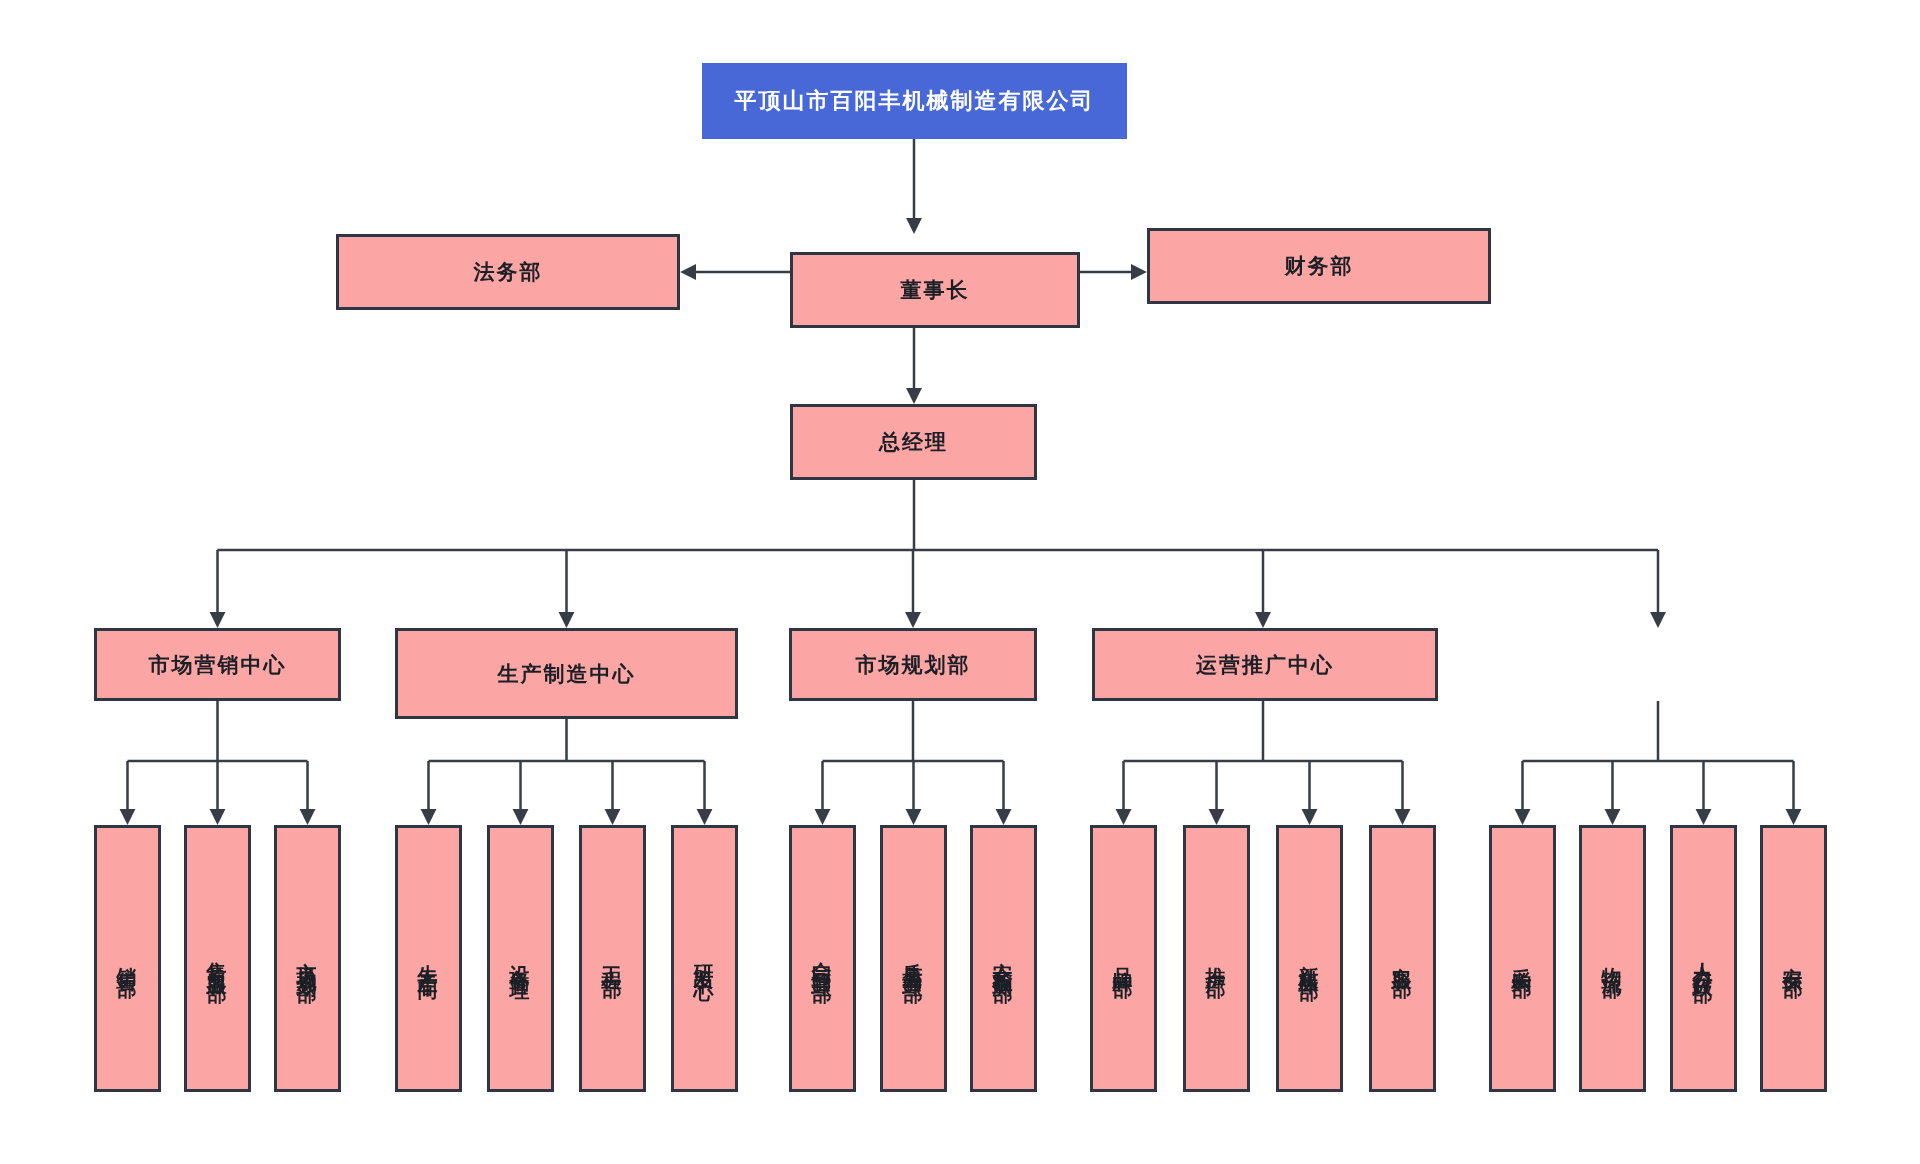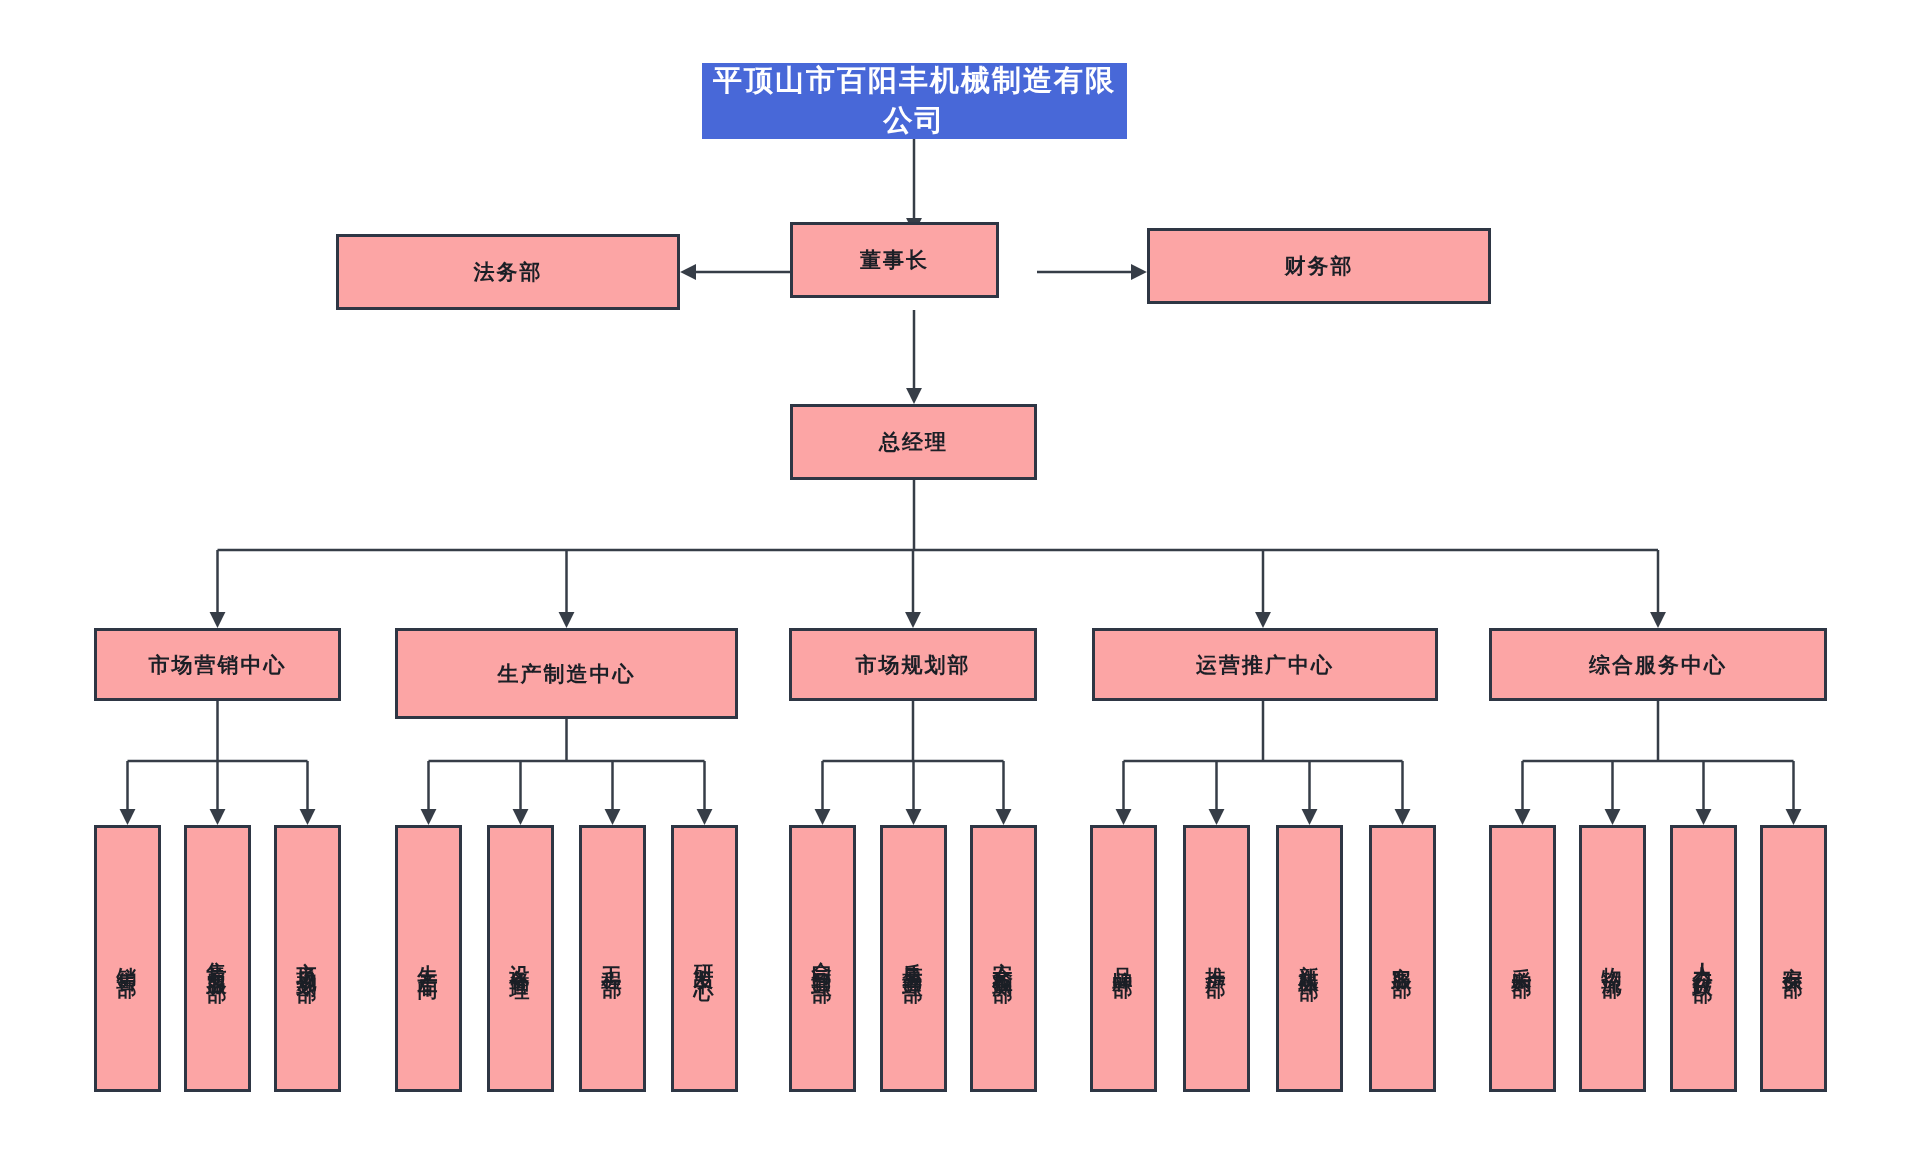--- a/index.html
+++ b/index.html
@@ -36,21 +36,21 @@
     color: var(--text-color, #1b1f26);
     font-weight: bold;
     font-size: 21px;
     letter-spacing: 2px;
     text-align: center;
   }
   .node.root {
     background: var(--root-bg, #4868d8);
     border: none;
     color: var(--root-text, #ffffff);
-    font-size: 29px;
+    font-size: 22px;
     letter-spacing: 2px;
   }
   .node.vert span {
     writing-mode: vertical-rl;
     text-orientation: upright;
     font-size: 20px;
     letter-spacing: 5px;
   }
 </style>
 </head>
@@ -109,21 +109,21 @@
     <line x1="1793.5" y1="761" x2="1793.5" y2="820" marker-end="url(#arr)"></line>
   </svg>
 
   <div class="node root" style="left:702px;top:63px;width:425px;height:76px">
     <span>平顶山市百阳丰机械制造有限公司</span>
   </div>
 
   <div class="node" style="left:336px;top:234px;width:344px;height:76px">
     <span>法务部</span>
   </div>
-  <div class="node" style="left:790px;top:222px;width:209px;height:76px">
+  <div class="node" style="left:790px;top:252px;width:290px;height:76px">
     <span>董事长</span>
   </div>
   <div class="node" style="left:1147px;top:228px;width:344px;height:76px">
     <span>财务部</span>
   </div>
 
   <div class="node" style="left:94px;top:628px;width:247px;height:73px">
     <span>市场营销中心</span>
   </div>
 
@@ -132,23 +132,20 @@
   </div>
   <div class="node" style="left:395px;top:628px;width:343px;height:91px">
     <span>生产制造中心</span>
   </div>
   <div class="node" style="left:789px;top:628px;width:248px;height:73px">
     <span>市场规划部</span>
   </div>
   <div class="node" style="left:1092px;top:628px;width:346px;height:73px">
     <span>运营推广中心</span>
   </div>
-  <div class="node" style="left:1489px;top:628px;width:338px;height:73px">
-    <span>综合服务中心</span>
-  </div>
 
   <div class="node vert" style="left:94px;top:825px;width:67px;height:267px">
     <span>销售部</span>
   </div>
   <div class="node vert" style="left:184px;top:825px;width:67px;height:267px">
     <span>售前客服部</span>
   </div>
   <div class="node vert" style="left:274px;top:825px;width:67px;height:267px">
     <span>市场规划部</span>
   </div>

